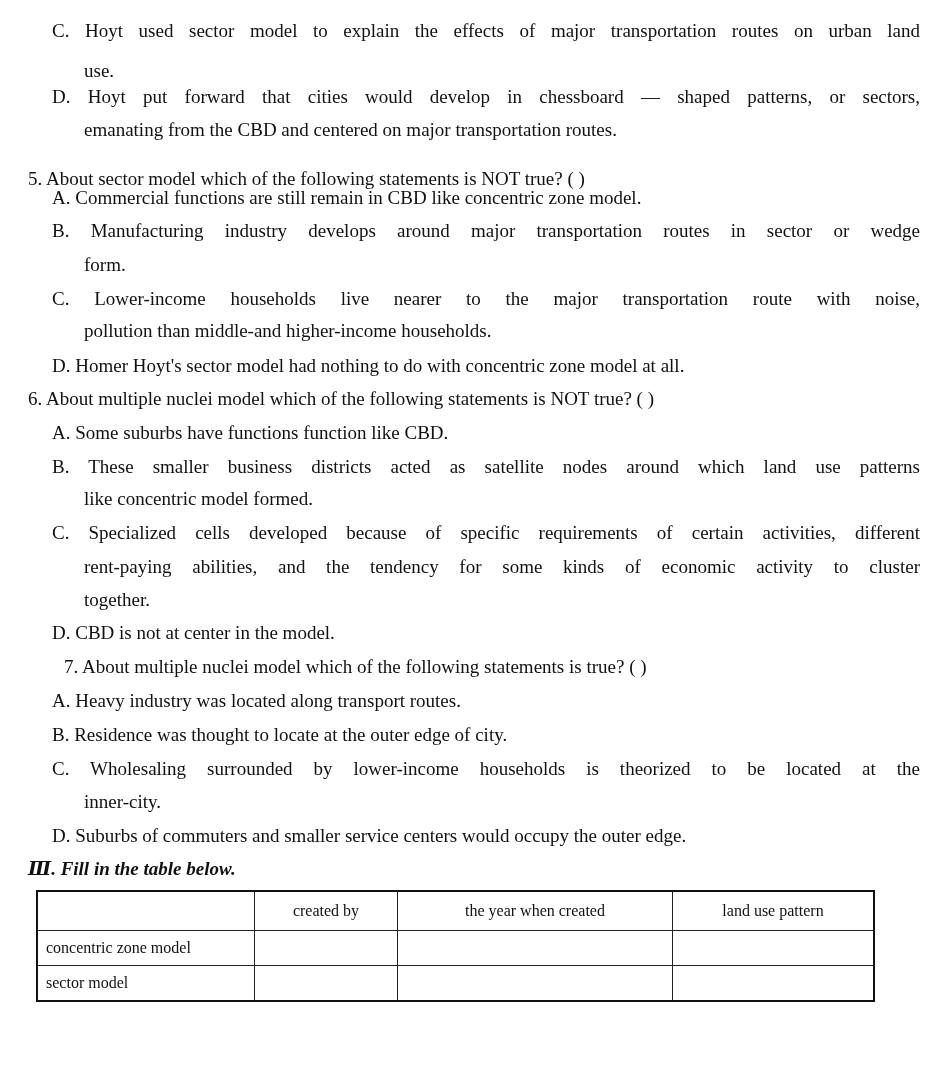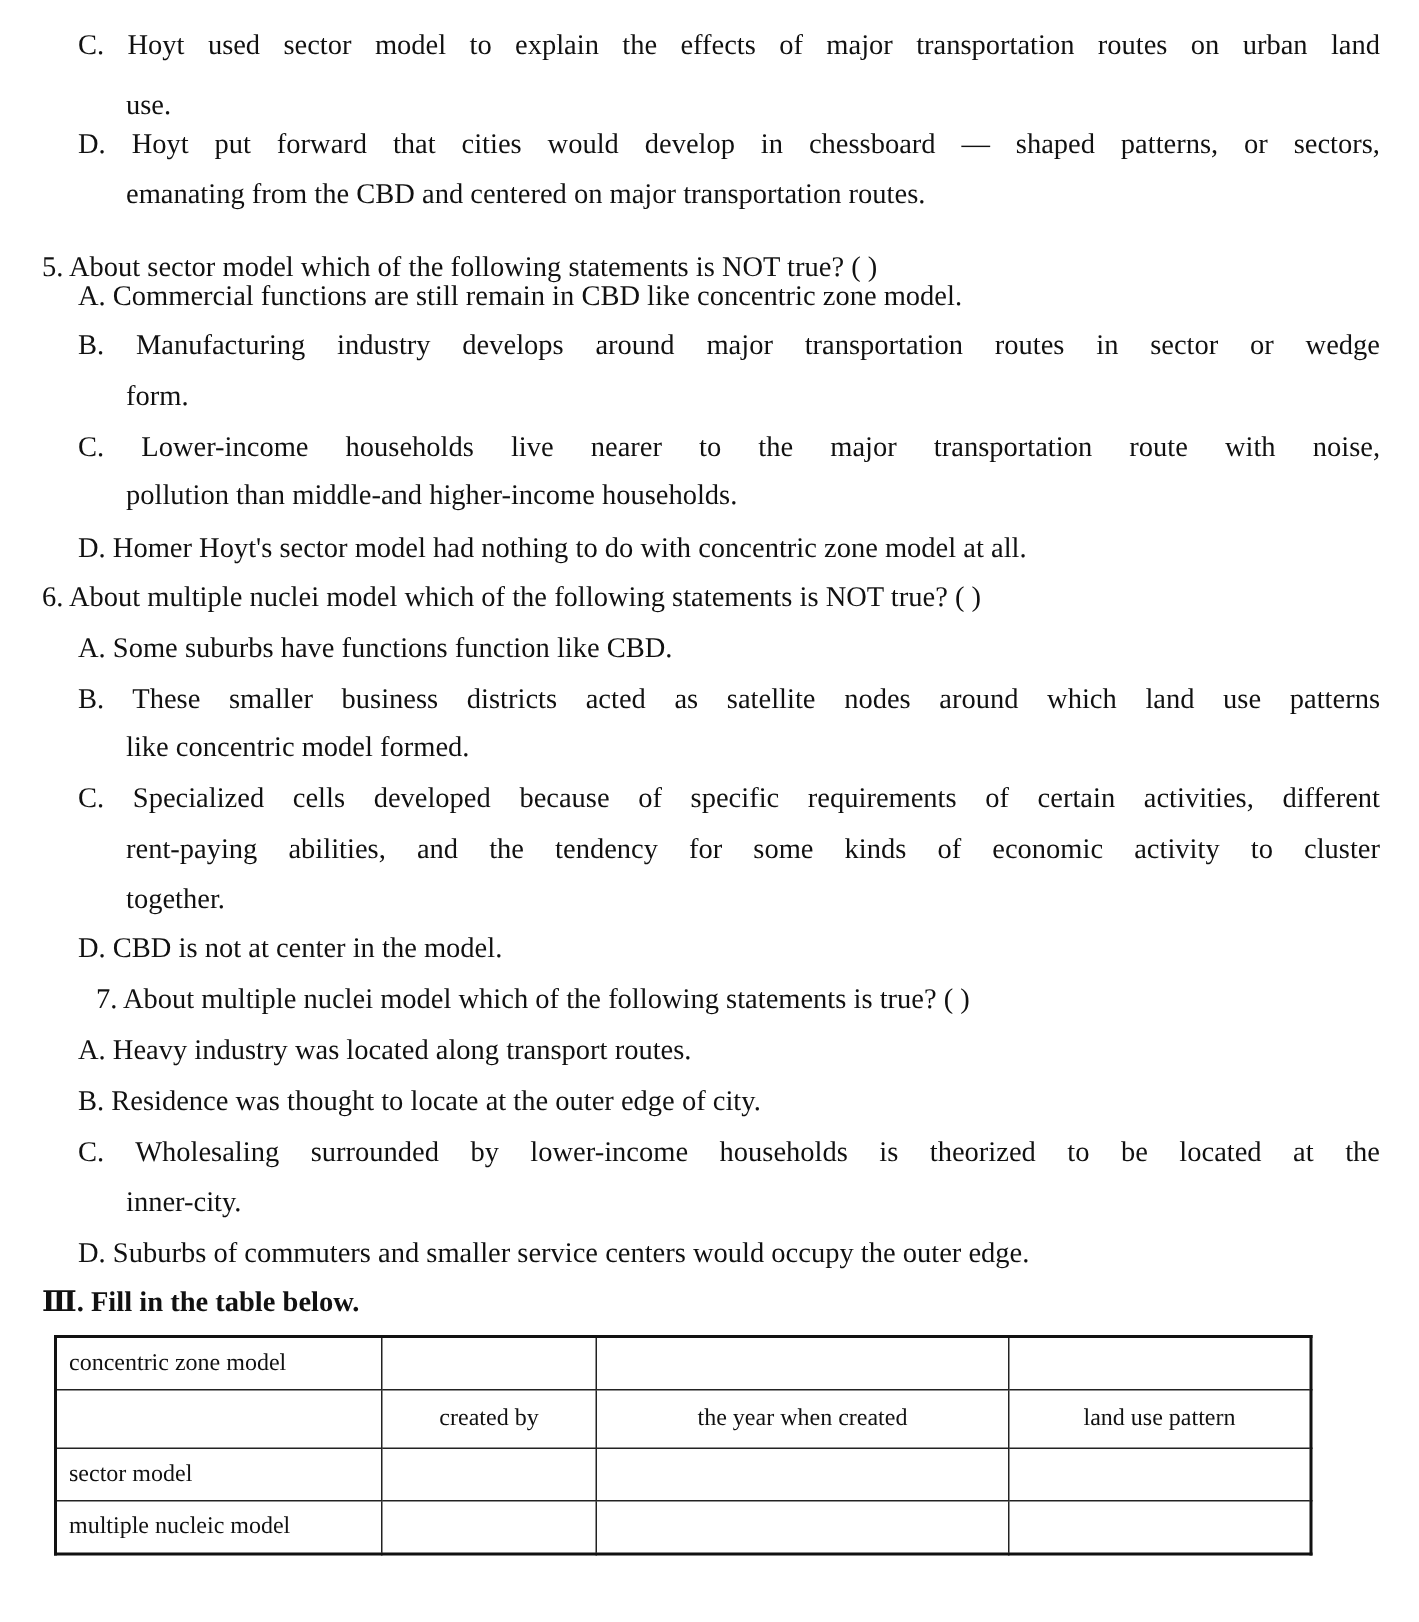--- a/index.html
+++ b/index.html
@@ -6,21 +6,21 @@
   body {
     width: 946px; height: 1081px; position: relative; overflow: hidden;
     font-family: "Liberation Serif", "DejaVu Serif", serif;
     color: #111111; font-size: 19px;
   }
   .line { position: absolute; white-space: nowrap; line-height: 22px; }
   .just { text-align: justify; text-align-last: justify; white-space: normal; }
   .q { left: 28px; }
   .opt { left: 52px; }
   .cont { left: 84px; }
-  .heading { left: 28px; font-weight: bold; font-size: 19px; }
+  .heading { left: 28px; font-weight: bold; font-size: 19px; font-style: italic; }
   table.fill {
     position: absolute; left: 36px; top: 890px; width: 839px;
     border-collapse: collapse; border: 2px solid #111;
     font-size: 16px;
   }
   table.fill td, table.fill th {
     border: 1.5px solid #222; font-weight: normal; height: 34px;
     padding: 0 8px; text-align: left;
   }
   table.fill th { text-align: center; height: 38px; vertical-align: middle; }
@@ -58,37 +58,31 @@
 <div class="line opt" style="top:724px;"><span>B.</span> <span>Residence was thought to locate at the outer edge of city.</span></div>
 <div class="line opt just" style="top:758px; width:868px;"><span>C.</span> <span>Wholesaling surrounded by lower-income households is theorized to be located at the</span></div>
 <div class="line cont" style="top:791px;">inner-city.</div>
 <div class="line opt" style="top:825px;"><span>D.</span> <span>Suburbs of commuters and smaller service centers would occupy the outer edge.</span></div>
 
 <div class="line heading" style="top:858px;">Ⅲ. Fill in the table below.</div>
 
 <table class="fill">
   <tbody>
       <tr>
+    <th class="c0"></th>
+    <th class="c1">created by</th>
+    <th class="c2">the year when created</th>
+    <th>land use pattern</th>
+  </tr>
+  <tr>
     <td>concentric zone model</td>
     <td></td>
     <td></td>
     <td></td>
   </tr>
   <tr>
-    <th class="c0"></th>
-    <th class="c1">created by</th>
-    <th class="c2">the year when created</th>
-    <th>land use pattern</th>
-  </tr>
-  <tr>
     <td>sector model</td>
-    <td></td>
-    <td></td>
-    <td></td>
-  </tr>
-  <tr>
-    <td>multiple nucleic model</td>
     <td></td>
     <td></td>
     <td></td>
   </tr>
 </tbody>
   </table>
 
 </body></html>

